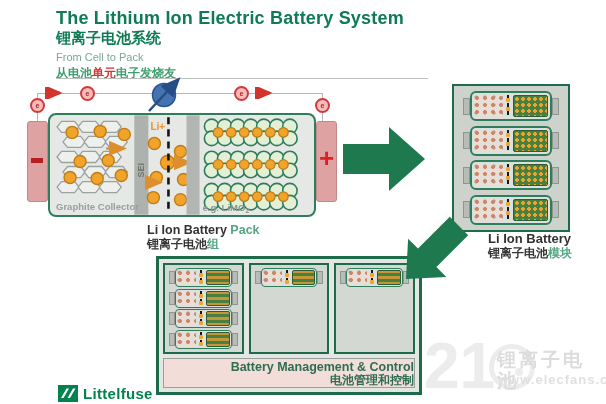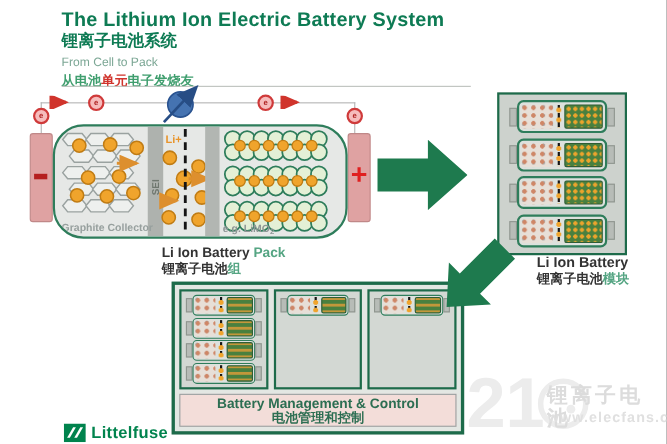--- a/index.html
+++ b/index.html
@@ -17,21 +17,21 @@
 
   
   .wire{position:absolute;background:#b4b4b4}
   .electron{position:absolute;width:11px;height:11px;border-radius:50%;background:#f6bcbc;
             border:2px solid #cf3a3a;color:#b02424;font-size:7px;line-height:11px;
             text-align:center;font-weight:bold}
   .arr-svg{position:absolute;display:block}
 
   
   .cell{position:absolute;left:48px;top:113px;width:268px;height:104px;border:2.5px solid #2e7d5b;
-        border-radius:28px;background:#e6e8e6;box-sizing:border-box;overflow:hidden}
+        border-radius:8px;background:#e6e8e6;box-sizing:border-box;overflow:hidden}
   .cell svg{display:block;width:100%;height:100%}
   .elec{position:absolute;width:21px;height:81px;background:#dfa2a2;border:1.5px solid #c08888;
         border-radius:3px;box-sizing:border-box}
   .elec.neg{left:27px;top:121px}
   .elec.pos{left:316px;top:121px}
   .minusbar{position:absolute;left:3px;top:36px;width:12px;height:5px;background:#b51f1f}
   .plus{position:absolute;left:0;top:23px;width:100%;text-align:center;font-size:26px;
         font-weight:bold;color:#e01f1f;line-height:26px}
 
   
@@ -66,21 +66,21 @@
   .pack{position:absolute;left:156px;top:256px;width:266px;height:139px;background:#e3e7e3;
         border:3px solid #1d6b4a;box-sizing:border-box;padding:4px;display:flex;flex-direction:column}
   .pmods{display:flex;gap:5px;flex:1;min-height:0}
   .pmod{flex:1;border:2px solid #1d6b4a;background:#d3d8d3;box-sizing:border-box;padding:3px 4px;
         display:flex;flex-direction:column;justify-content:space-between;min-width:0}
   .pmod .mini{height:19px}
   .pmod .tab{width:4px;height:11px}
   .pmod .mbody{border-width:1.5px;border-radius:4px;padding:1px}
   .pmod .msep::after{background-size:8px 7px}
   .pmod .mcath{background-image:repeating-linear-gradient(to bottom,#c3973a 0 2px,#49803f 2px 5px)}
-  .bmc{margin-top:4px;height:30px;background:#f3ddd9;border:1px solid #9aa0a0;text-align:center;
+  .bmc{margin-top:4px;height:30px;background:#f3ddd9;border:1px solid #9aa0a0;text-align:right;
        color:#2c6e52;font-weight:bold;box-sizing:border-box;padding-top:1px;flex:none}
   .bmc .l1{font-size:12.5px;line-height:14px}
   .bmc .l2{font-size:12px;line-height:13px}
 
   
   .lf{position:absolute;left:58px;top:385px;display:flex;align-items:flex-end;gap:5px}
   .lf-name{font-size:15px;font-weight:bold;color:#00834d;letter-spacing:.3px}
   .wm{position:absolute;font-weight:bold}
   .wm-21{left:424px;top:334px;font-size:64px;line-height:64px;color:#ececec}
   .wm-circle{position:absolute;left:489px;top:344px;width:46px;height:46px;border:5px solid #ececec;

